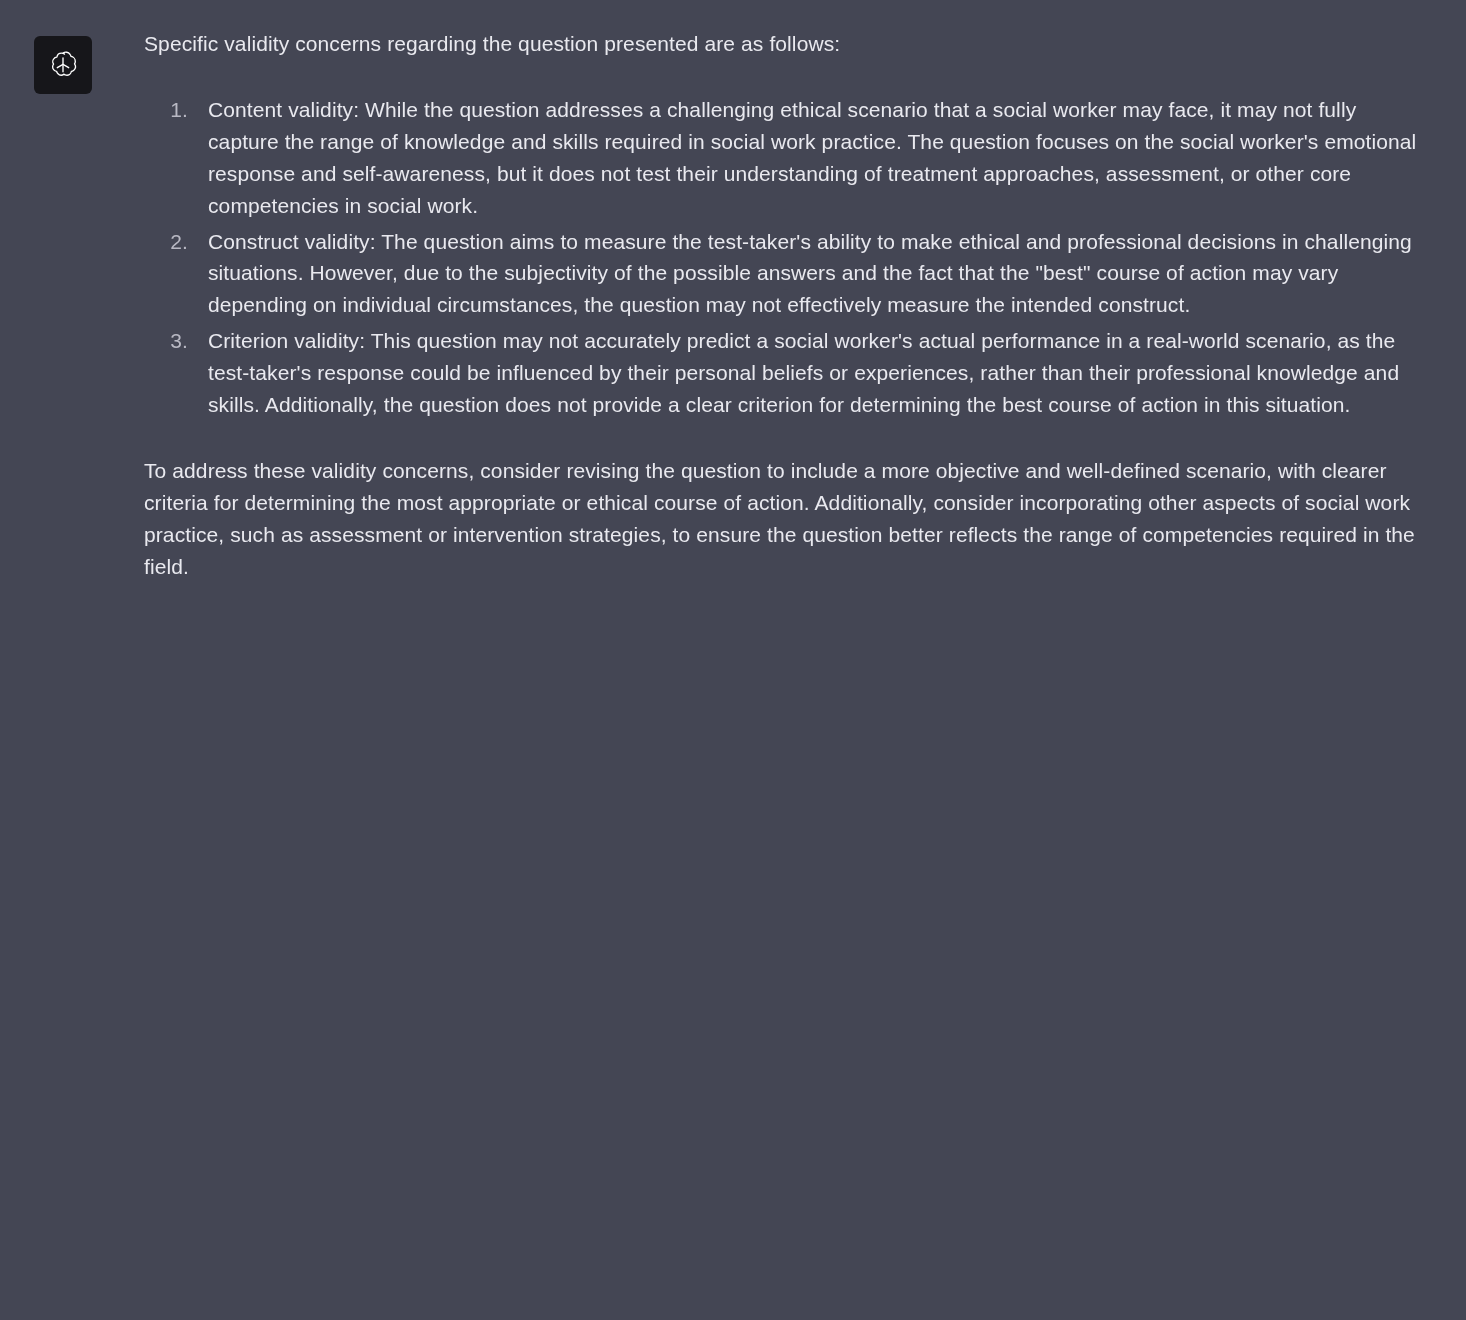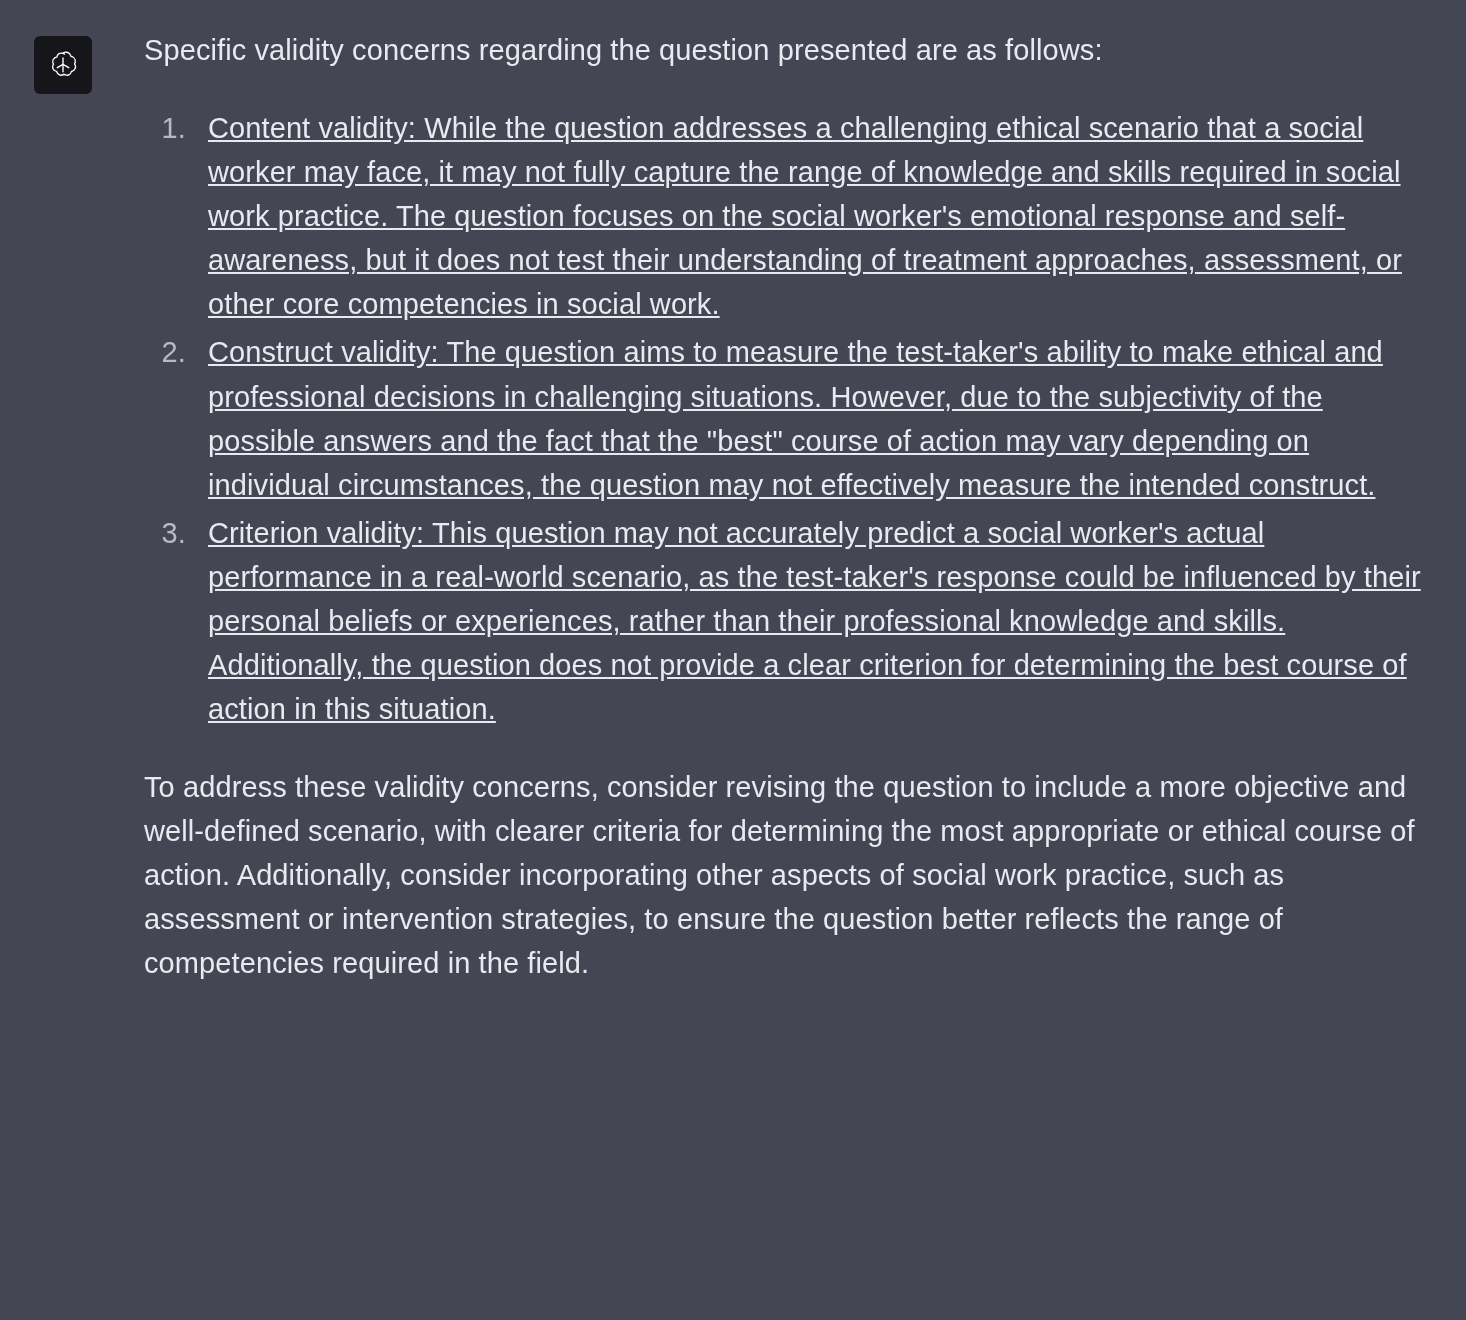--- a/index.html
+++ b/index.html
@@ -33,36 +33,35 @@
   }
   .avatar svg {
     width: 36px;
     height: 36px;
     display: block;
   }
   .content {
     flex: 1 1 auto;
     padding-left: 52px;
     padding-right: 10px;
-    font-size: 29px;
+    font-size: 21px;
     line-height: 1.52;
     color: #e9e9ef;
     letter-spacing: 0.1px;
   }
   .para {
     margin: 0 0 34px 0;
   }
   .para.last {
     margin-bottom: 4px;
   }
   ol.items {
     margin: 0 0 34px 0;
     padding-left: 50px;
     list-style-position: outside;
-    text-decoration: underline;
   }
   ol.items li {
     margin-bottom: 4px;
     padding-left: 14px;
   }
   ol.items li::marker {
     color: #b9b9c4;
   }
 </style>
 </head>

